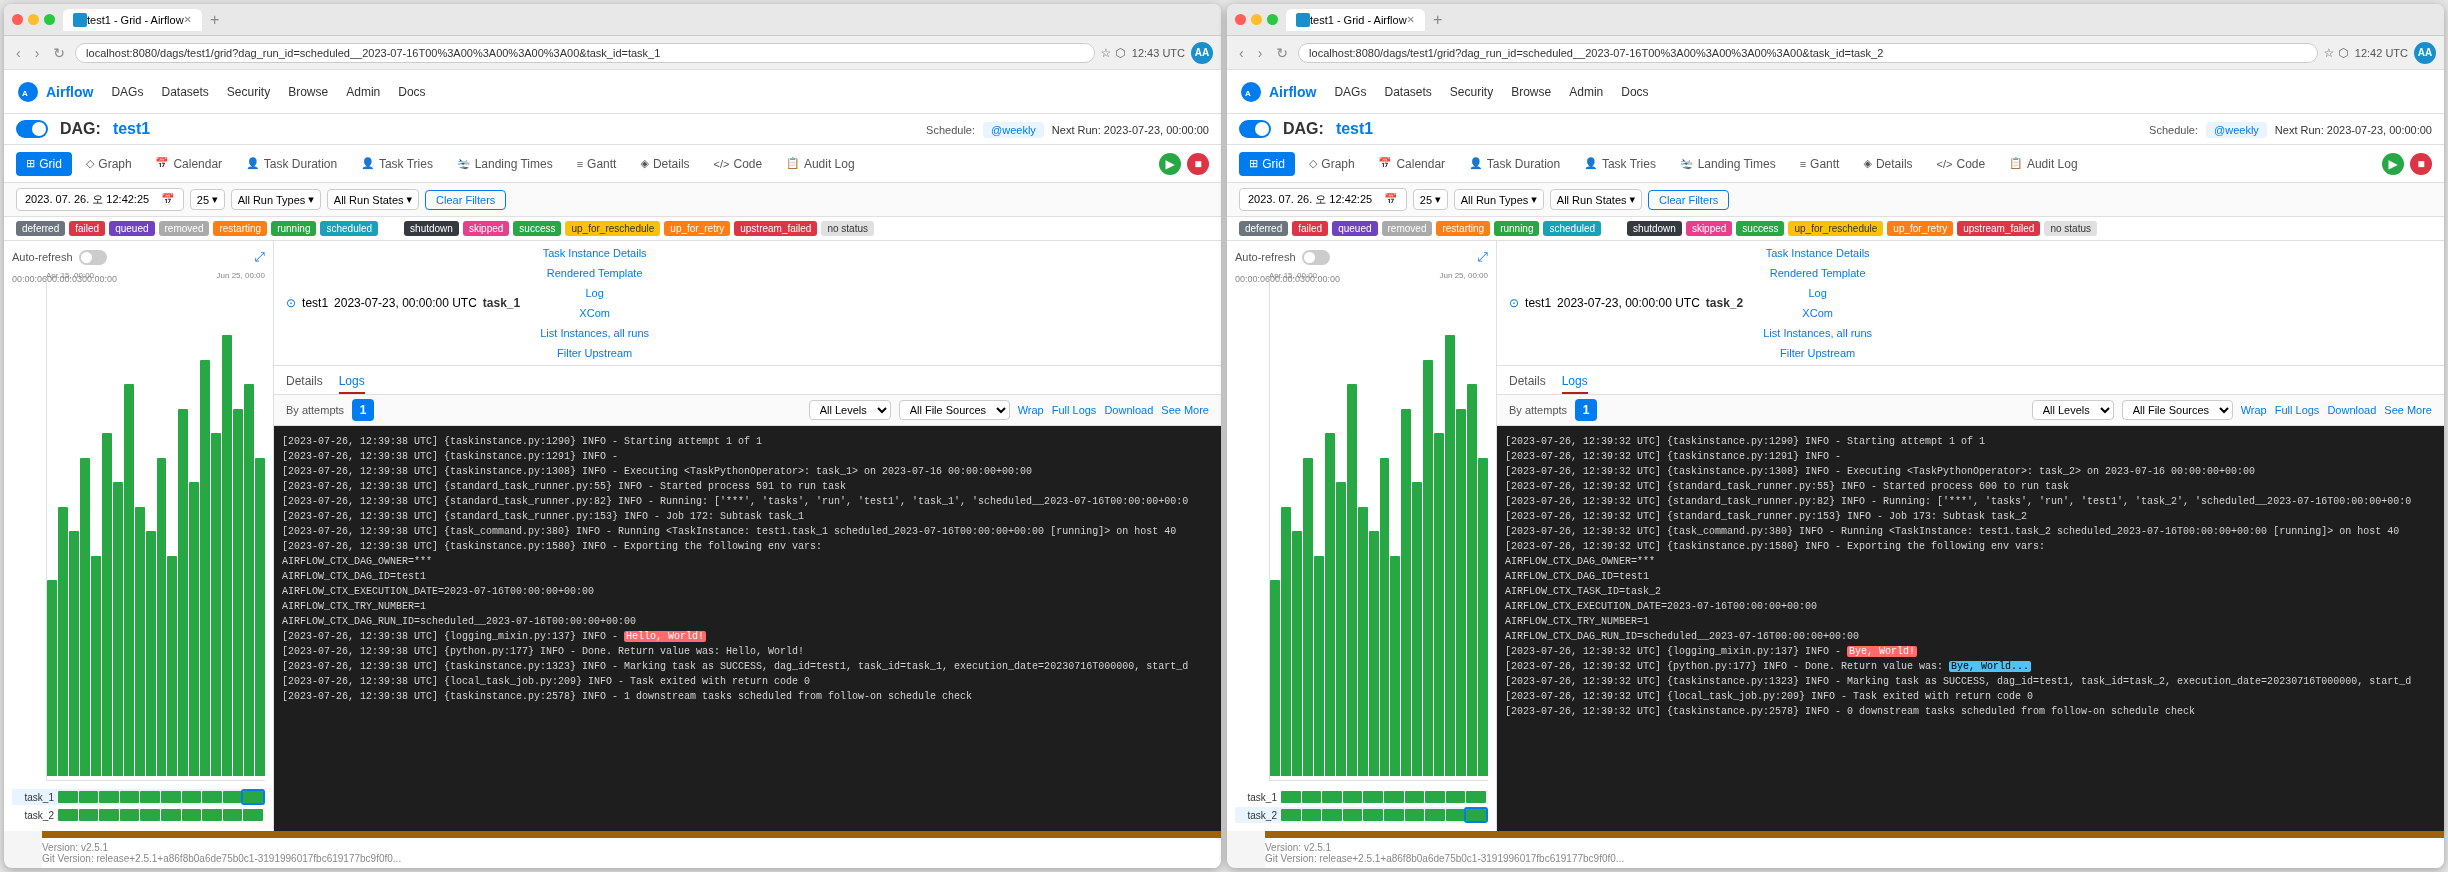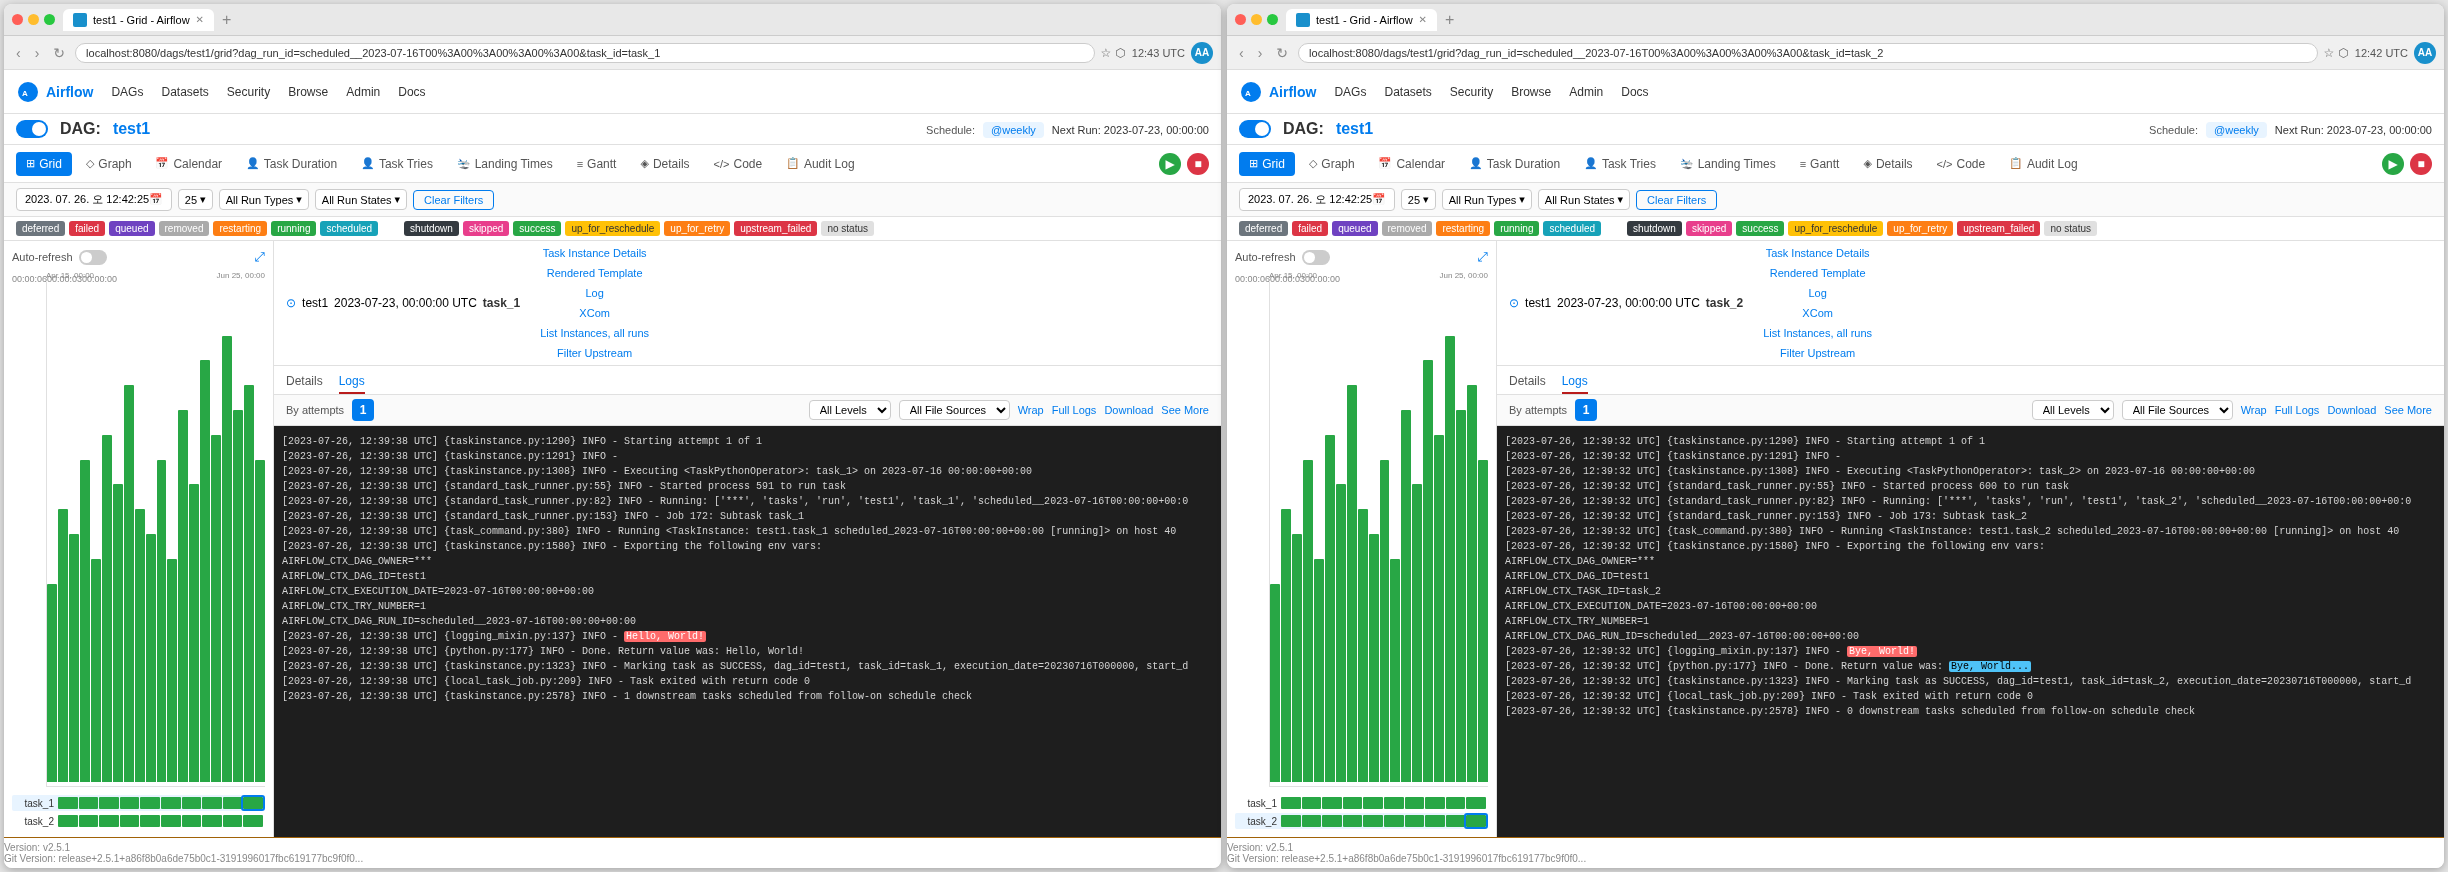--- a/index.html
+++ b/index.html
@@ -52,21 +52,20 @@
       gap: 4px;
       flex: 1;
     }
     .browser-tab {
       background: #fff;
       border-radius: 6px 6px 0 0;
       padding: 4px 10px;
       font-size: 11px;
       display: flex;
       align-items: center;
-      gap: 6px;
       max-width: 200px;
       white-space: nowrap;
       overflow: hidden;
       text-overflow: ellipsis;
     }
     .tab-favicon {
       width: 14px;
       height: 14px;
       background: #1990cc;
       border-radius: 2px;
@@ -284,21 +283,21 @@
       gap: 6px;
     }
     .filter-input {
       background: #fff;
       border: 1px solid #ccc;
       border-radius: 4px;
       padding: 3px 8px;
       font-size: 11px;
       display: flex;
       align-items: center;
-      gap: 0;
+      gap: 12px;
       min-width: 120px;
     }
     .filter-select {
       background: #fff;
       border: 1px solid #ccc;
       border-radius: 4px;
       padding: 3px 6px;
       font-size: 11px;
       display: flex;
       align-items: center;
@@ -534,21 +533,22 @@
       color: #000;
       padding: 0 2px;
       border-radius: 2px;
     }
     
     .version-footer {
       background: #fff;
       padding: 4px 0;
       font-size: 10px;
       color: #888;
-      border-top: 1px solid #a16207;
+      border-top: 7px solid #a16207;
+      margin-left: 38px;
     }
     .chart-wrapper {
       display: flex;
       gap: 4px;
       flex: 1;
     }
     .chart-y-axis {
       display: flex;
       flex-direction: row;
       justify-content: space-between;

